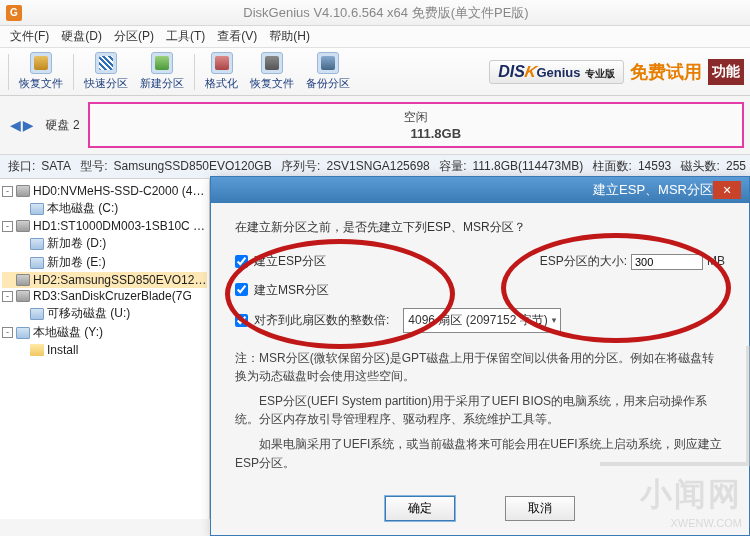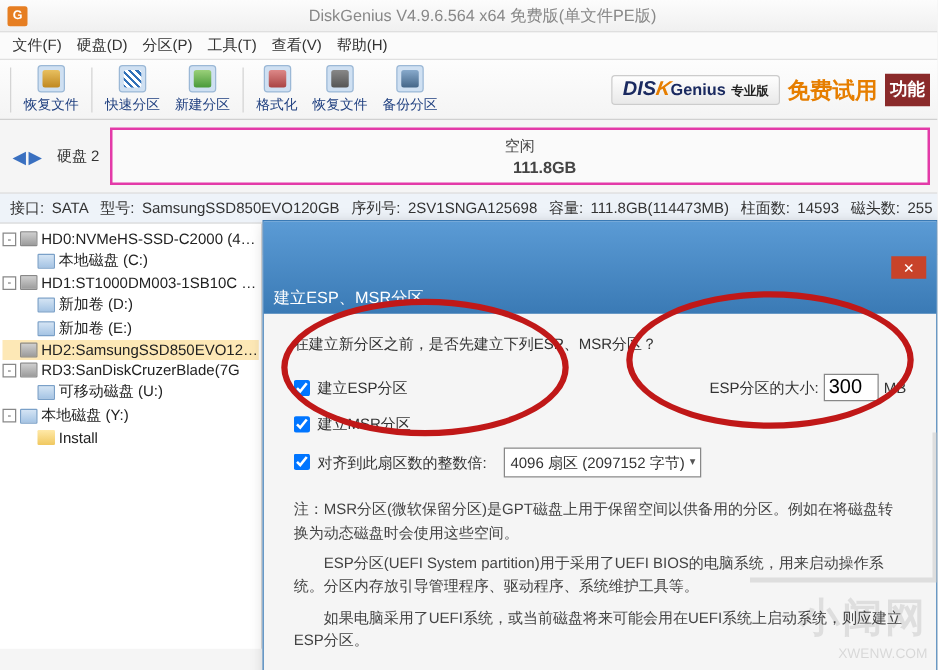--- a/index.html
+++ b/index.html
@@ -49,47 +49,47 @@
 .dicon.folder { background: linear-gradient(#ffe9a8,#f0c860); border-radius:1px; }
 .tree-row.sel { background: #fde8b6; }
 .tree-row .txt { overflow:hidden; text-overflow:ellipsis; }
 .right-pane { flex: 1; position: relative; background: #fff; }
 .tabs { display: flex; background: #f3f3f3; border-bottom: 1px solid #ccc; }
 .tab { padding: 3px 12px; font-size: 12px; border: 1px solid #ccc; border-bottom: none; background: #fff; margin-right: 2px; cursor:default;}
 .col-space { padding: 6px 12px; font-size:12px; color:#444; }
 .col-space .hdr { color:#555; }
 .dialog { position: absolute; left: 0px; top: -3px; width: 540px; background: #f5f5f5; border: 1px solid #3a7ab5; box-shadow: 3px 3px 12px rgba(0,0,0,.25); }
 .dlg-title { background: linear-gradient(#5b9bd5,#3a7ab5); color: #fff; font-size: 13px; padding: 4px 8px; display: flex; align-items: center; }
-.dlg-title .t { flex: 1; text-align: left; margin-top: 48px; }
+.dlg-title .t { flex: 1; text-align: right; }
 .dlg-close { width: 28px; height: 18px; background: #c8432a; color:#fff; display:flex; align-items:center; justify-content:center; font-size:11px; cursor:default; }
 .dlg-body { padding: 14px 24px 10px; font-size: 12px; color: #333; line-height: 1.7; }
 .dlg-q { margin-bottom: 14px; }
 .dlg-opts { margin: 10px 0 16px; }
 .opt-row { display: flex; align-items: center; margin: 8px 0; gap: 6px; }
 .opt-row input[type=checkbox] { width:13px; height:13px; }
 .esp-size { margin-left: auto; display: flex; align-items: center; gap: 4px; }
-.esp-size input { width: 44px; border: 1px solid #888; padding: 1px 3px; font-size:16px; text-align:left; }
+.esp-size input { width: 72px; border: 1px solid #888; padding: 1px 3px; font-size:11px; text-align:left; }
 .sector-sel { margin-left: 8px; border: 1px solid #888; background: #fff; padding: 1px 4px; font-size: 12px; display:inline-flex; align-items:center; gap:4px; }
 .sector-sel .caret { font-size:9px; color:#555; }
 .note { font-size: 12px; color: #444; line-height: 1.55; margin-bottom: 6px; }
 .note.indent { text-indent: 2em; }
 .dlg-buttons { display: flex; justify-content: center; gap: 50px; padding: 8px 0 14px; }
 .dlg-btn { min-width: 70px; padding: 3px 16px; border: 1px solid #888; background: linear-gradient(#fdfdfd,#e9e9e9); font-size: 12px; cursor:default; }
 .dlg-btn.primary { border:1px solid #3a7ab5; outline:1px solid #8ab4e0; }
 .redcircle { position:absolute; border:5px solid #c01818; border-radius:50%; pointer-events:none; }
 .watermark { position:absolute; right:8px; bottom:6px; color:rgba(0,0,0,.12); font-size:11px; pointer-events:none; text-align:right; line-height:1.3;}
 .watermark .big { font-size:32px; font-weight:bold; color:rgba(0,0,0,.09); letter-spacing:2px;}
 .corner-frame { position:absolute; right:0; bottom:70px; width:150px; height:120px; border:4px solid rgba(200,200,200,.5); border-left:none; border-top:none; pointer-events:none;}
 </style>
 </head>
 <body>
 
 <div class="title-bar">
   <div class="icon">G</div>
-  <div class="title-text">DiskGenius V4.9.6.564 x64 免费版(单文件PE版)</div>
+  <div class="title-text">DiskGenius V4.10.6.564 x64 免费版(单文件PE版)</div>
 </div>
 
 <div class="menu-bar">
   <div class="menu-item">文件(F)</div>
   <div class="menu-item">硬盘(D)</div>
   <div class="menu-item">分区(P)</div>
   <div class="menu-item">工具(T)</div>
   <div class="menu-item">查看(V)</div>
   <div class="menu-item">帮助(H)</div>
 </div>

